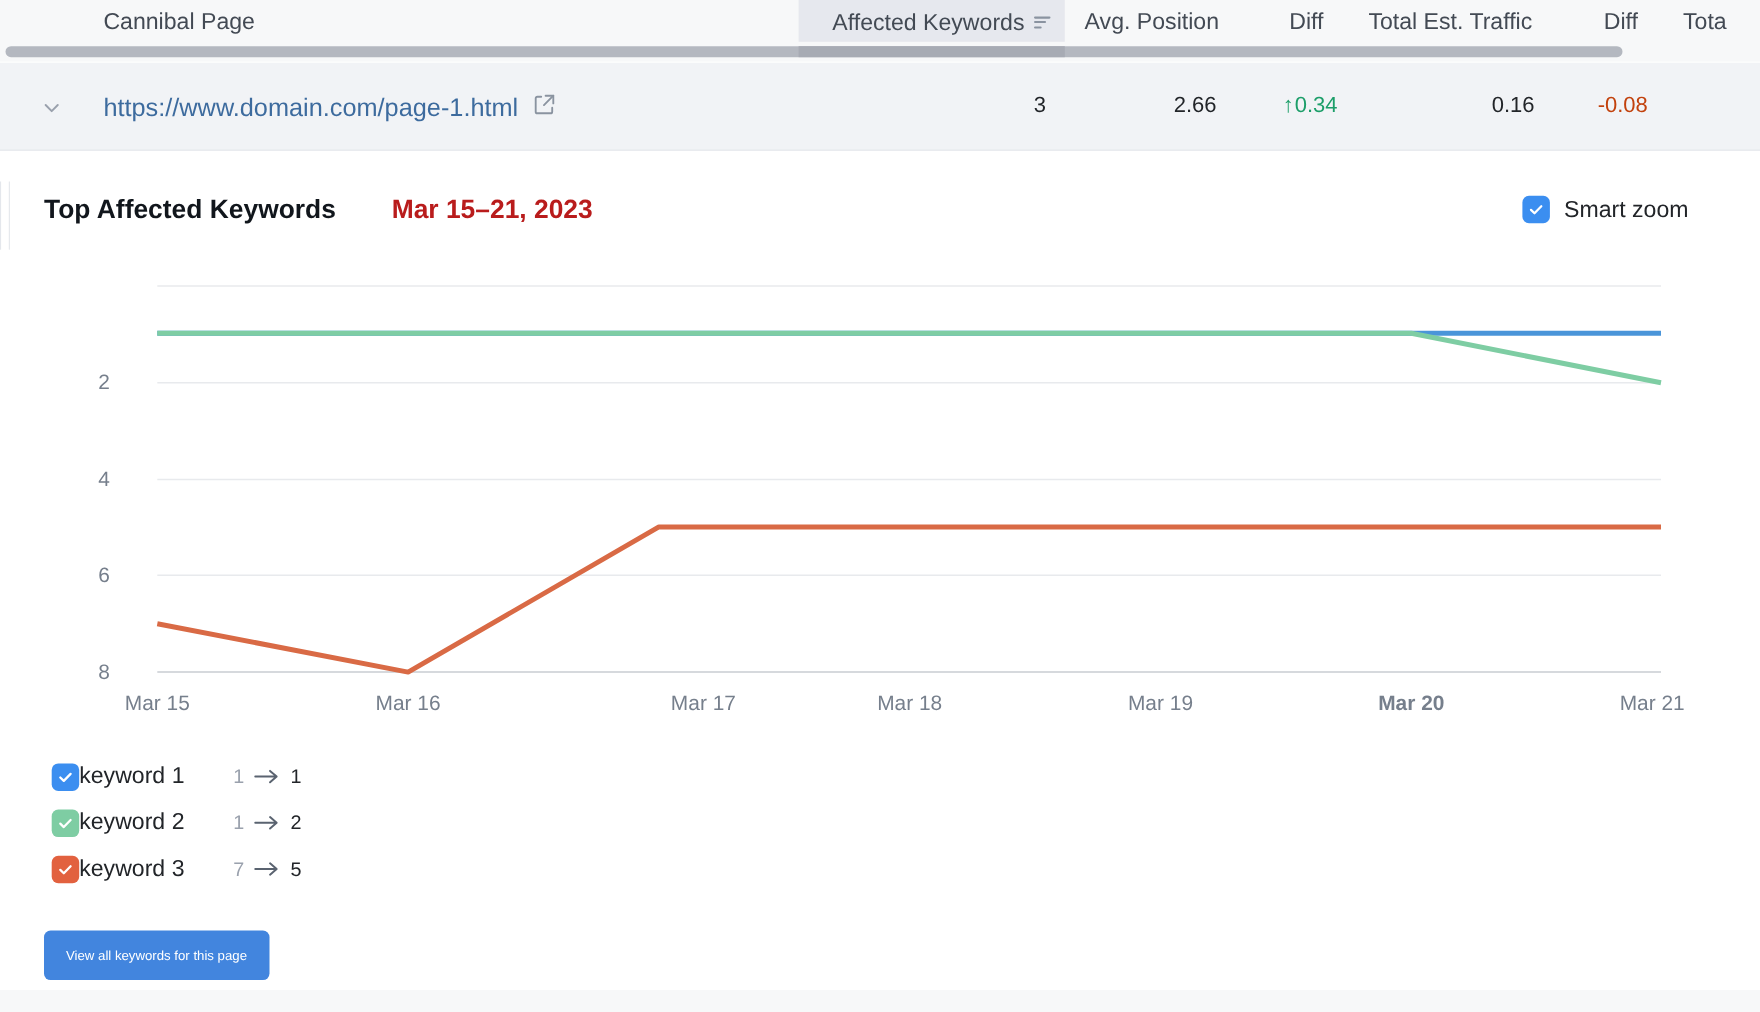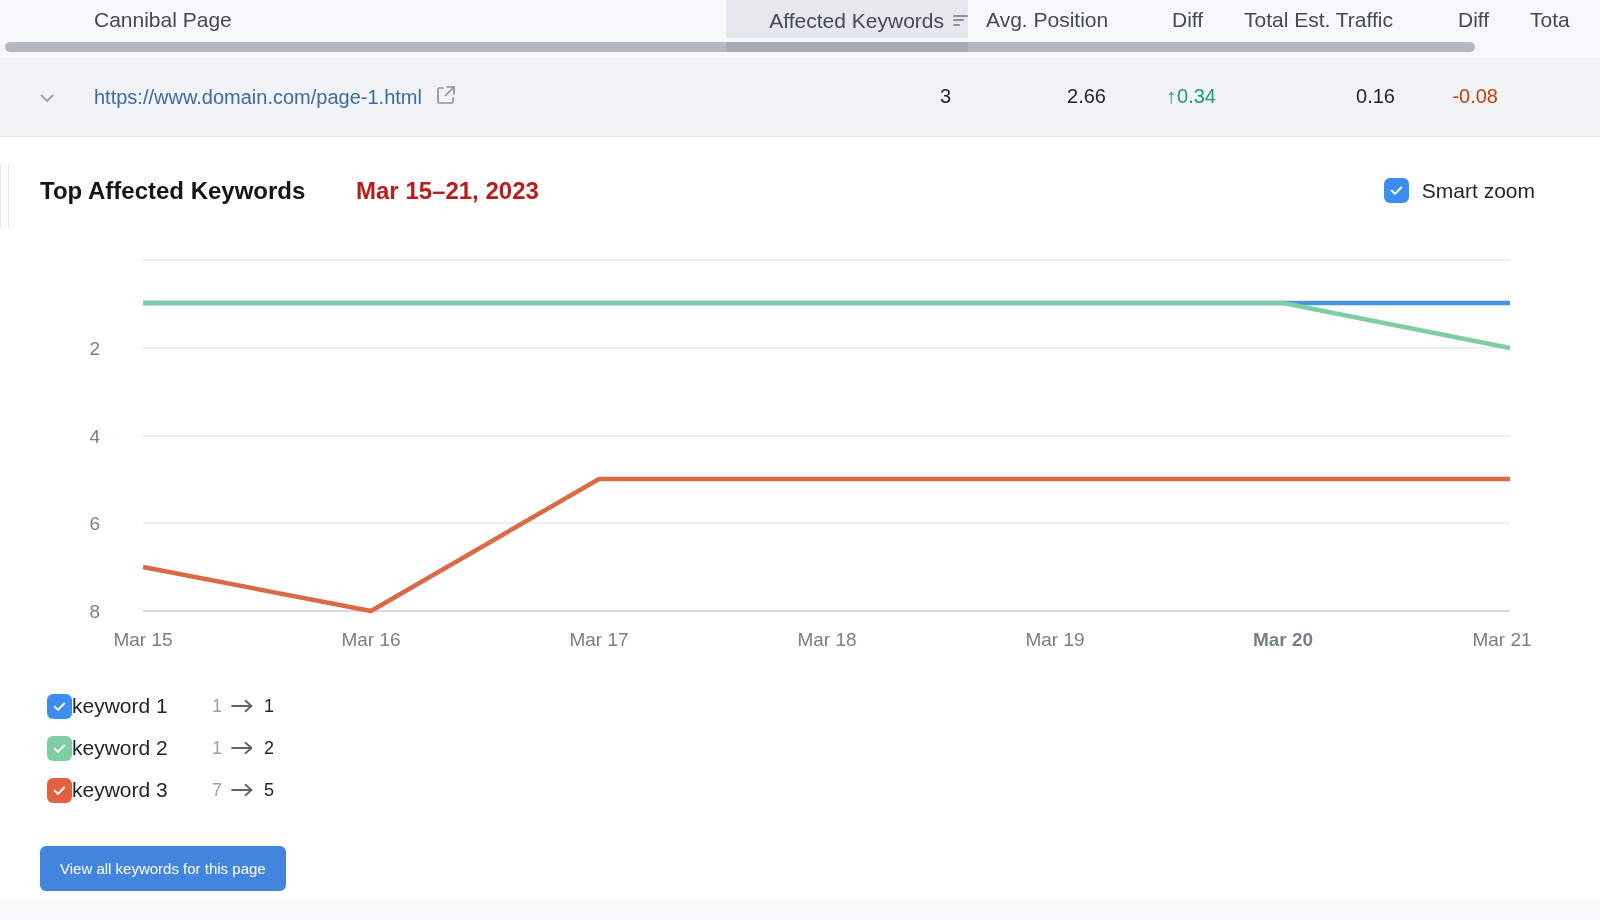--- a/index.html
+++ b/index.html
@@ -18,21 +18,21 @@
     background: #f7f8f9;
     display: flex; align-items: center;
   }
   .th {
     height: 40px; display: flex; align-items: center;
     font-size: 21px; color: #434a54; white-space: nowrap;
   }
   .th-cannibal { position:absolute; left: 94px; top: 0; }
   .th-affected {
     position: absolute; left: 726px; top: 0; width: 242px; height: 41px;
-    background: #e6e8ee; justify-content: flex-end; padding-left: 18px; gap: 9px;
+    background: #e6e8ee; justify-content: center; padding-left: 18px; gap: 9px;
   }
   .th-avgpos   { position:absolute; left: 986px; top:0; }
   .th-diff1    { position:absolute; left: 1172px; top:0; }
   .th-traffic  { position:absolute; left: 1244px; top:0; }
   .th-diff2    { position:absolute; left: 1458px; top:0; }
   .th-total2   { position:absolute; left: 1530px; top:0; }
 
   .sort-icon { display:inline-block; width:15px; height:12px; position:relative; }
   .sort-icon i { position:absolute; left:0; height:2.4px; background:#8a93a0; border-radius:1px; display:block; }
   .sort-icon i:nth-child(1){ top:0px;   width:15px; }
@@ -60,21 +60,21 @@
   }
   .chevron-btn {
     position: absolute; left: 33px; top: 27px; width: 28px; height: 28px;
     display:flex; align-items:center; justify-content:center; cursor:pointer;
   }
   .row-url {
     position: absolute; left: 94px; top: 27px;
     display:flex; align-items:center; gap: 13px;
   }
   .row-url a {
-    font-size: 20px; color: #3d6b9e; text-decoration:none; cursor:pointer;
+    font-size: 23px; color: #3d6b9e; text-decoration:none; cursor:pointer;
   }
   .cell-num {
     position:absolute; top: 28px; font-size: 20px; color:#222529;
     text-align:right; white-space: nowrap;
   }
   .c-affected { left: 846px; width: 105px; }
   .c-avgpos   { left: 976px; width: 130px; }
   .c-diff1    { left: 1106px; width: 110px; color:#1c9e69; display:flex; justify-content:flex-end; align-items:center; gap:1px; }
   .c-traffic  { left: 1250px; width: 145px; }
   .c-diff2    { left: 1405px; width: 93px; color:#c2410c; }
@@ -125,21 +125,21 @@
     font-size: 21px; color:#222529; width: 128px; white-space:nowrap;
   }
   .legend-from { font-size: 18px; color:#9aa1ad; width:22px; text-align:right; }
   .legend-arrow { margin: 0 9px; display:flex; align-items:center; }
   .legend-to { font-size: 18px; color:#222529; width:16px; text-align:left; }
 
   
   .cta {
     position:absolute; left: 40px; top: 846px; height: 45px; padding: 0 20px;
     background: #4285de; color:#fff; border:none; border-radius: 6px;
-    font-size: 15px; font-family:"Liberation Sans", sans-serif; cursor:pointer;
+    font-size: 12px; font-family:"Liberation Sans", sans-serif; cursor:pointer;
     display:flex; align-items:center;
   }
   .bottom-strip {
     position:absolute; left:0; top: 900px; width:1600px; height: 20px; background:#f7f8f9;
   }
 </style>
 </head>
 <body>
 
 <div class="root">
@@ -241,21 +241,21 @@
     </svg>
 
     <div class="ytick" style="left: 60px; top: 200px;">2</div>
     <div class="ytick" style="left: 60px; top: 288px;">4</div>
     <div class="ytick" style="left: 60px; top: 375px;">6</div>
     <div class="ytick" style="left: 60px; top: 463px;">8</div>
   </div>
 
   <div class="xtick" style="left: 73px;">Mar 15</div>
   <div class="xtick" style="left: 301px;">Mar 16</div>
-  <div class="xtick" style="left: 529px;">Mar 17</div>
+  <div class="xtick" style="left: 529px; text-align: right;">Mar 17</div>
   <div class="xtick" style="left: 757px;">Mar 18</div>
   <div class="xtick" style="left: 985px;">Mar 19</div>
   <div class="xtick" style="left: 1213px; font-weight: bold;">Mar 20</div>
   <div class="xtick" style="left: 1432px;">Mar 21</div>
 
   <div class="legend">
 
     <div class="legend-row">
       <span class="cbx cbx-blue">
         <svg viewBox="0 0 16 16" aria-hidden="true">

